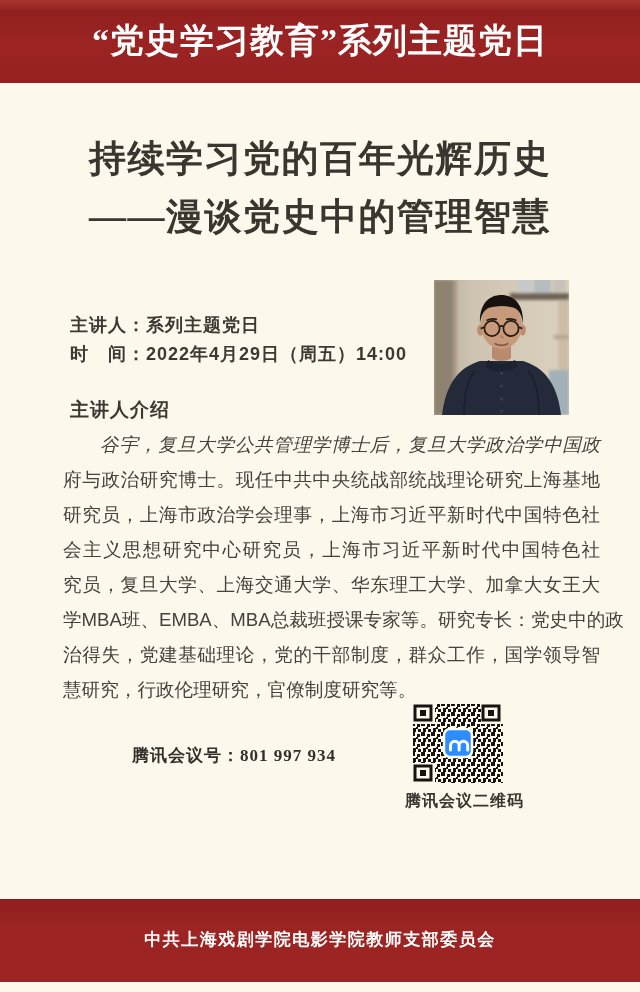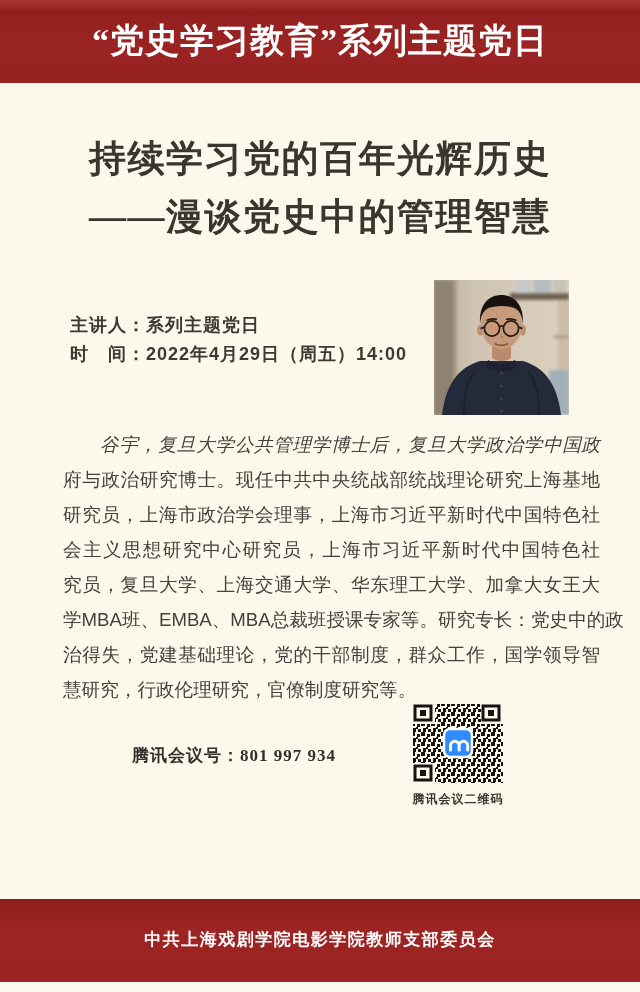--- a/index.html
+++ b/index.html
@@ -72,21 +72,21 @@
     position:absolute;top:733px;left:132px;
     font-family:"Liberation Serif","DejaVu Serif",serif;
     font-weight:bold;font-size:17px;color:#332f2a;letter-spacing:1px;margin-top:11px;
   }
   
   .qr-wrap{position:absolute;top:702px;left:405px;width:106px;text-align:center;}
   .qr{width:94px;height:83px;margin:0 auto;}
   .qr-caption{
     margin-top:6px;
     font-family:"Liberation Serif","DejaVu Serif",serif;
-    font-weight:bold;font-size:12px;color:#3a352e;letter-spacing:1px;
+    font-weight:bold;font-size:16px;color:#3a352e;letter-spacing:1px;
     white-space:nowrap;
   }
 </style>
 </head>
 <body>
 
 <div class="page">
 
   <header class="banner top">
     <div class="banner-text">“党史学习教育”系列主题党日</div>
@@ -147,20 +147,21 @@
         <path d="M66.8 55.5 q1 2 2.4 2.6" stroke="#a5714f" stroke-width="1.3" fill="none"></path>
         <path d="M60.5 63.5 q7 3.6 14 0" stroke="#8b5a42" stroke-width="1.7" fill="none"></path>
         <circle cx="67.5" cy="93" r="1.5" fill="#3a4254"></circle>
         <circle cx="67.5" cy="106" r="1.5" fill="#3a4254"></circle>
         <circle cx="67.5" cy="119" r="1.5" fill="#3a4254"></circle>
         <circle cx="67.5" cy="131" r="1.5" fill="#3a4254"></circle>
       </g>
     </svg>
   </div>
 
+  <div class="intro-heading">主讲人介绍</div>
   <div class="intro">
     <div class="jline indent">谷宇，复旦大学公共管理学博士后，复旦大学政治学中国政</div>
     <div class="jline">府与政治研究博士。现任中共中央统战部统战理论研究上海基地</div>
     <div class="jline">研究员，上海市政治学会理事，上海市习近平新时代中国特色社</div>
     <div class="jline">会主义思想研究中心研究员，上海市习近平新时代中国特色社</div>
     <div class="jline">究员，复旦大学、上海交通大学、华东理工大学、加拿大女王大</div>
     <div class="jline">学MBA班、EMBA、MBA总裁班授课专家等。研究专长：党史中的政</div>
     <div class="jline">治得失，党建基础理论，党的干部制度，群众工作，国学领导智</div>
     <div class="jline last">慧研究，行政伦理研究，官僚制度研究等。</div>
   </div>

